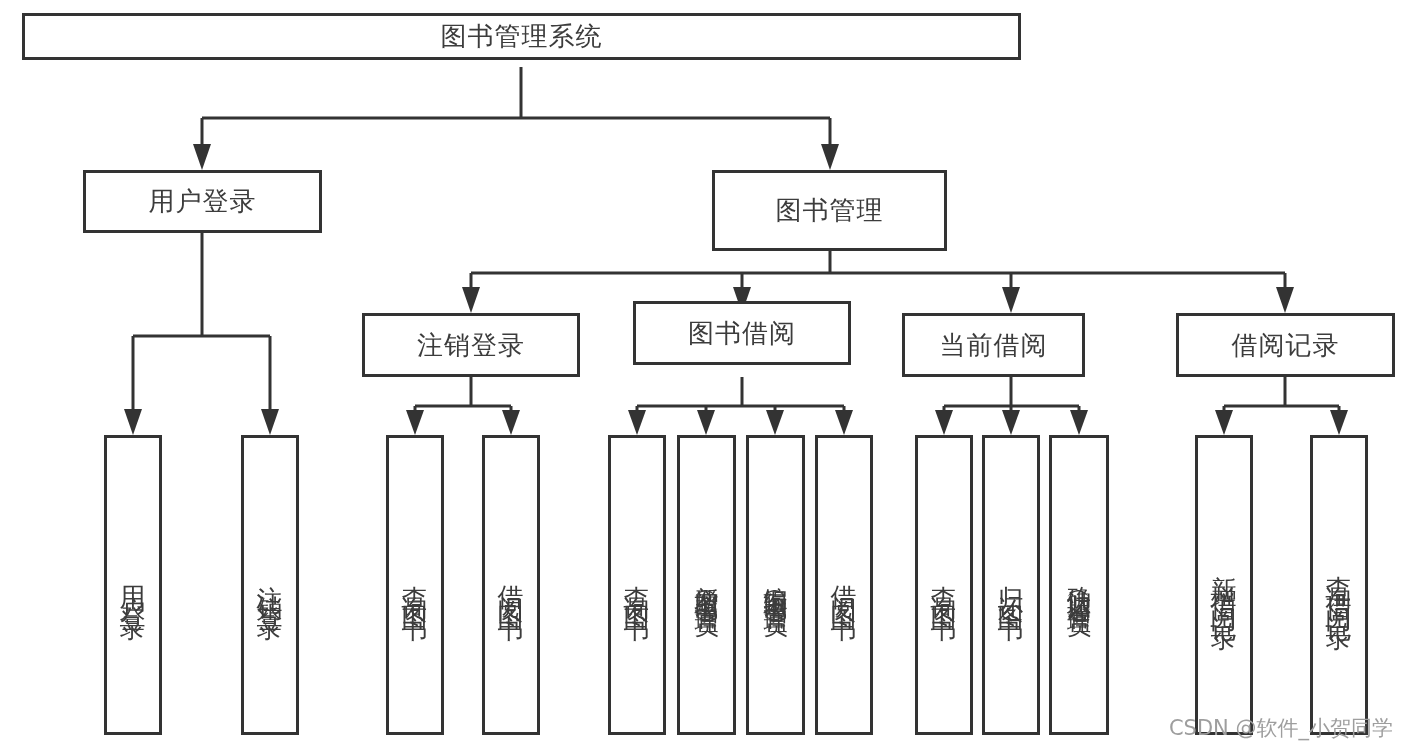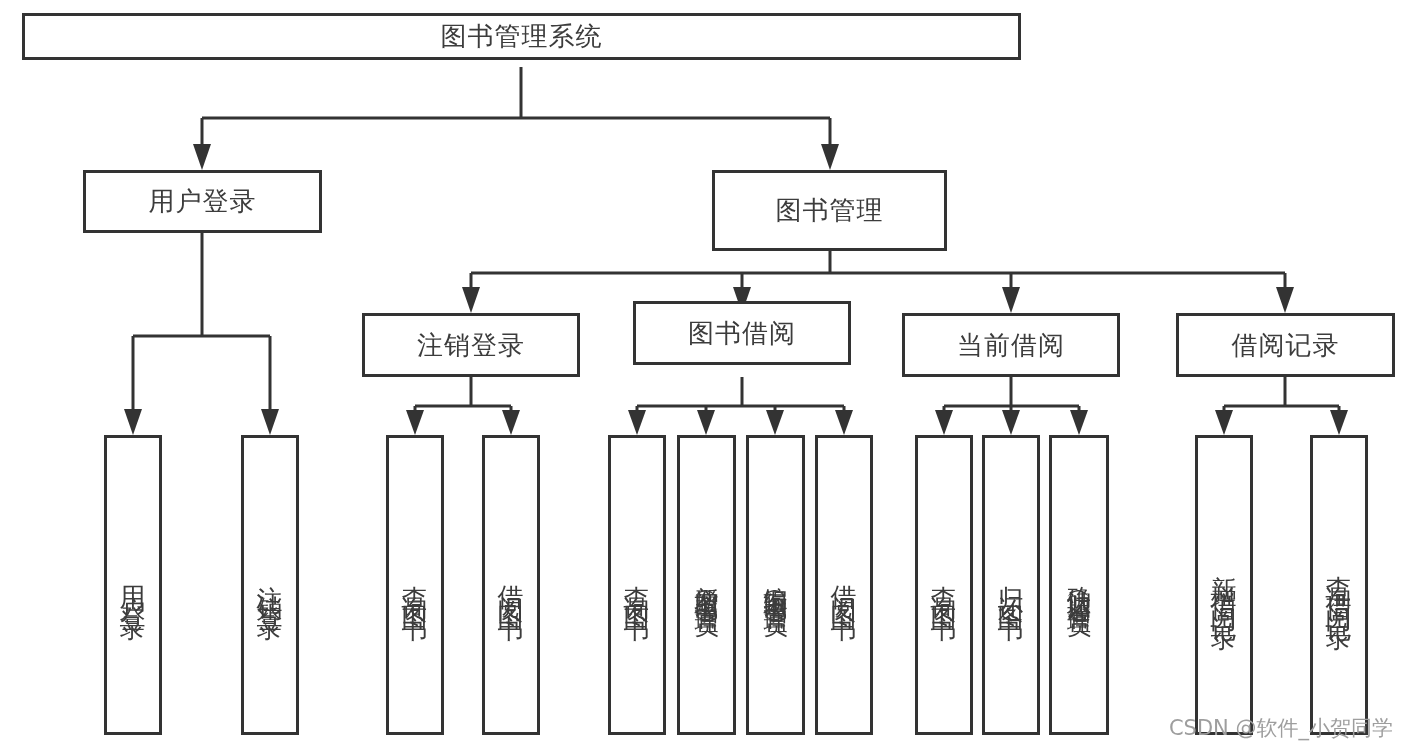--- a/index.html
+++ b/index.html
@@ -155,21 +155,21 @@
     </g>
   </svg>
 
   <div class="node h-node" style="left:22px; top:13px; width:999px; height:47px;">图书管理系统</div>
 
   <div class="node h-node" style="left:83px; top:170px; width:239px; height:63px;">用户登录</div>
   <div class="node h-node" style="left:712px; top:170px; width:235px; height:81px;">图书管理</div>
 
   <div class="node h-node" style="left:362px; top:313px; width:218px; height:64px;">注销登录</div>
   <div class="node h-node" style="left:633px; top:301px; width:218px; height:64px;">图书借阅</div>
-  <div class="node h-node" style="left:902px; top:313px; width:218px; height:64px;">当前借阅</div>
+  <div class="node h-node" style="left:902px; top:313px; width:183px; height:64px;">当前借阅</div>
   <div class="node h-node" style="left:1176px; top:313px; width:219px; height:64px;">借阅记录</div>
 
   <div class="node v-node" style="left:104px; top:435px; width:58px; height:300px;">用户登录</div>
   <div class="node v-node" style="left:241px; top:435px; width:58px; height:300px;">注销登录</div>
 
   <div class="node v-node" style="left:386px; top:435px; width:58px; height:300px;">查询图书</div>
   <div class="node v-node" style="left:482px; top:435px; width:58px; height:300px;">借阅图书</div>
 
   <div class="node v-node" style="left:608px; top:435px; width:58px; height:300px;">查询图书</div>
   <div class="node v-node v-tight" style="left:677px; top:435px; width:59px; height:300px;">新增图书（管理员）</div>

